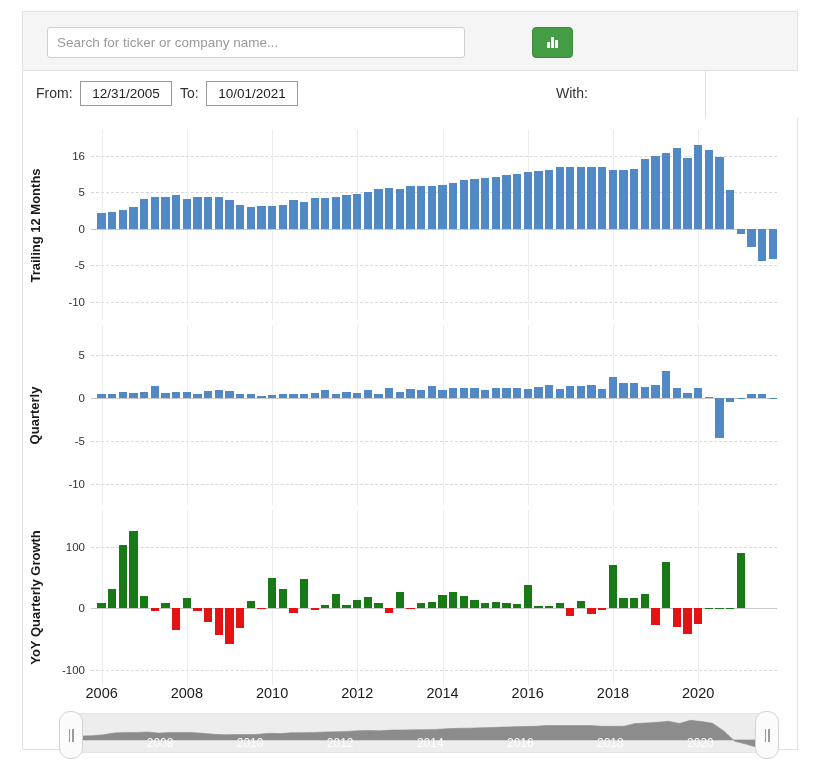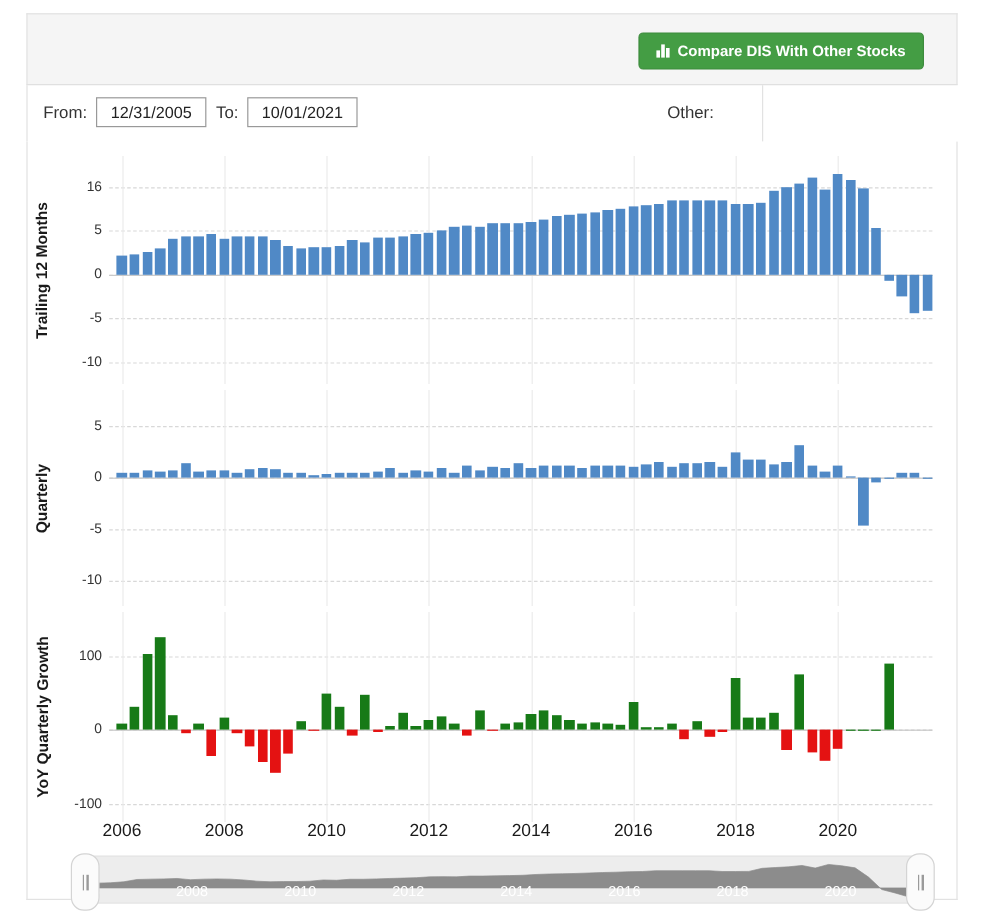--- a/index.html
+++ b/index.html
@@ -61,21 +61,21 @@
   .bar-icon { display: inline-flex; align-items: flex-end; gap: 1.5px; height: 11px; }
   .bar-icon i { display: block; width: 2.5px; background: #ffffff; }
   .bar-icon i:nth-child(1) { height: 6px; }
   .bar-icon i:nth-child(2) { height: 11px; }
   .bar-icon i:nth-child(3) { height: 8px; }
 
   
   .controls {
     position: absolute;
     left: 22px; top: 71px;
-    width: 614px; height: 47px;
+    width: 684px; height: 47px;
     box-sizing: border-box;
     border-left: 1px solid #e2e2e2;
     border-right: 1px solid #e2e2e2;
   }
   .ctl-label {
     position: absolute;
     font-size: 14px;
     color: #333;
     top: 14px;
   }
@@ -228,37 +228,37 @@
   .nav-handle i { display: block; width: 1.5px; height: 13px; background: #9a9a9a; }
   #nav-handle-left  { left: -11px; }
   #nav-handle-right { right: -11px; }
 </style>
 </head>
 <body>
 
 <div id="app">
 
   <div class="search-bar">
+    <input class="search-input" type="text" placeholder="Search for ticker or company name..." style="">
     <button class="compare-btn">
       <span class="bar-icon">
           <i></i>
           <i></i>
           <i></i>
         </span>
-      <span>Compare DIS With Other Stocks</span>
     </button>
   </div>
 
   <div class="controls">
     <span class="ctl-label" id="from-label">From:</span>
     <input class="date-field" id="from-input" type="text" value="12/31/2005" style="">
     <span class="ctl-label" id="to-label">To:</span>
     <input class="date-field" id="to-input" type="text" value="10/01/2021" style="">
 
-    <span class="ctl-label" id="zoom-label">Other:</span>
+    <span class="ctl-label" id="zoom-label">With:</span>
   </div>
 
   <div class="chart-area">
 
     <div class="panel" id="panel-ttm">
       <div class="ylabel">
         <span>Trailing 12 Months</span>
       </div>
       <div class="plot">
           <div class="plot-inner" id="plot-ttm">

